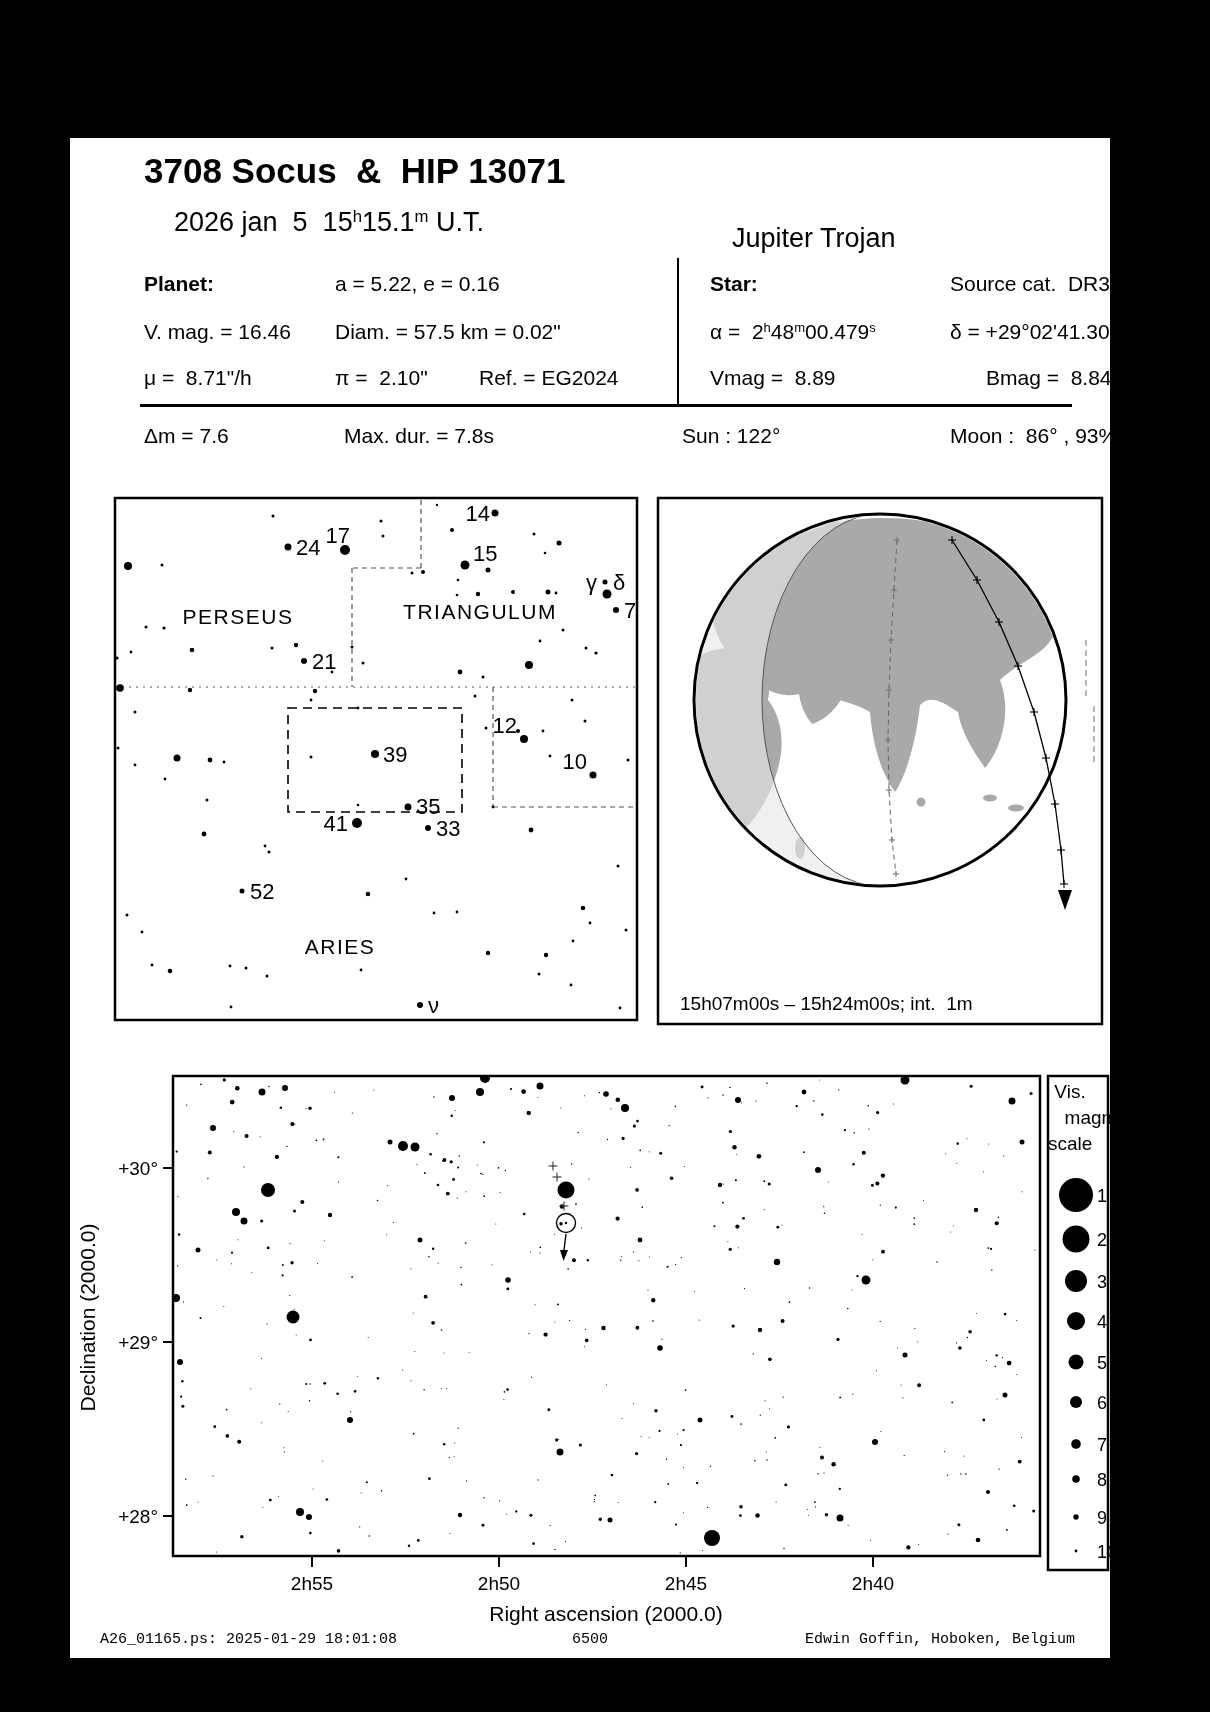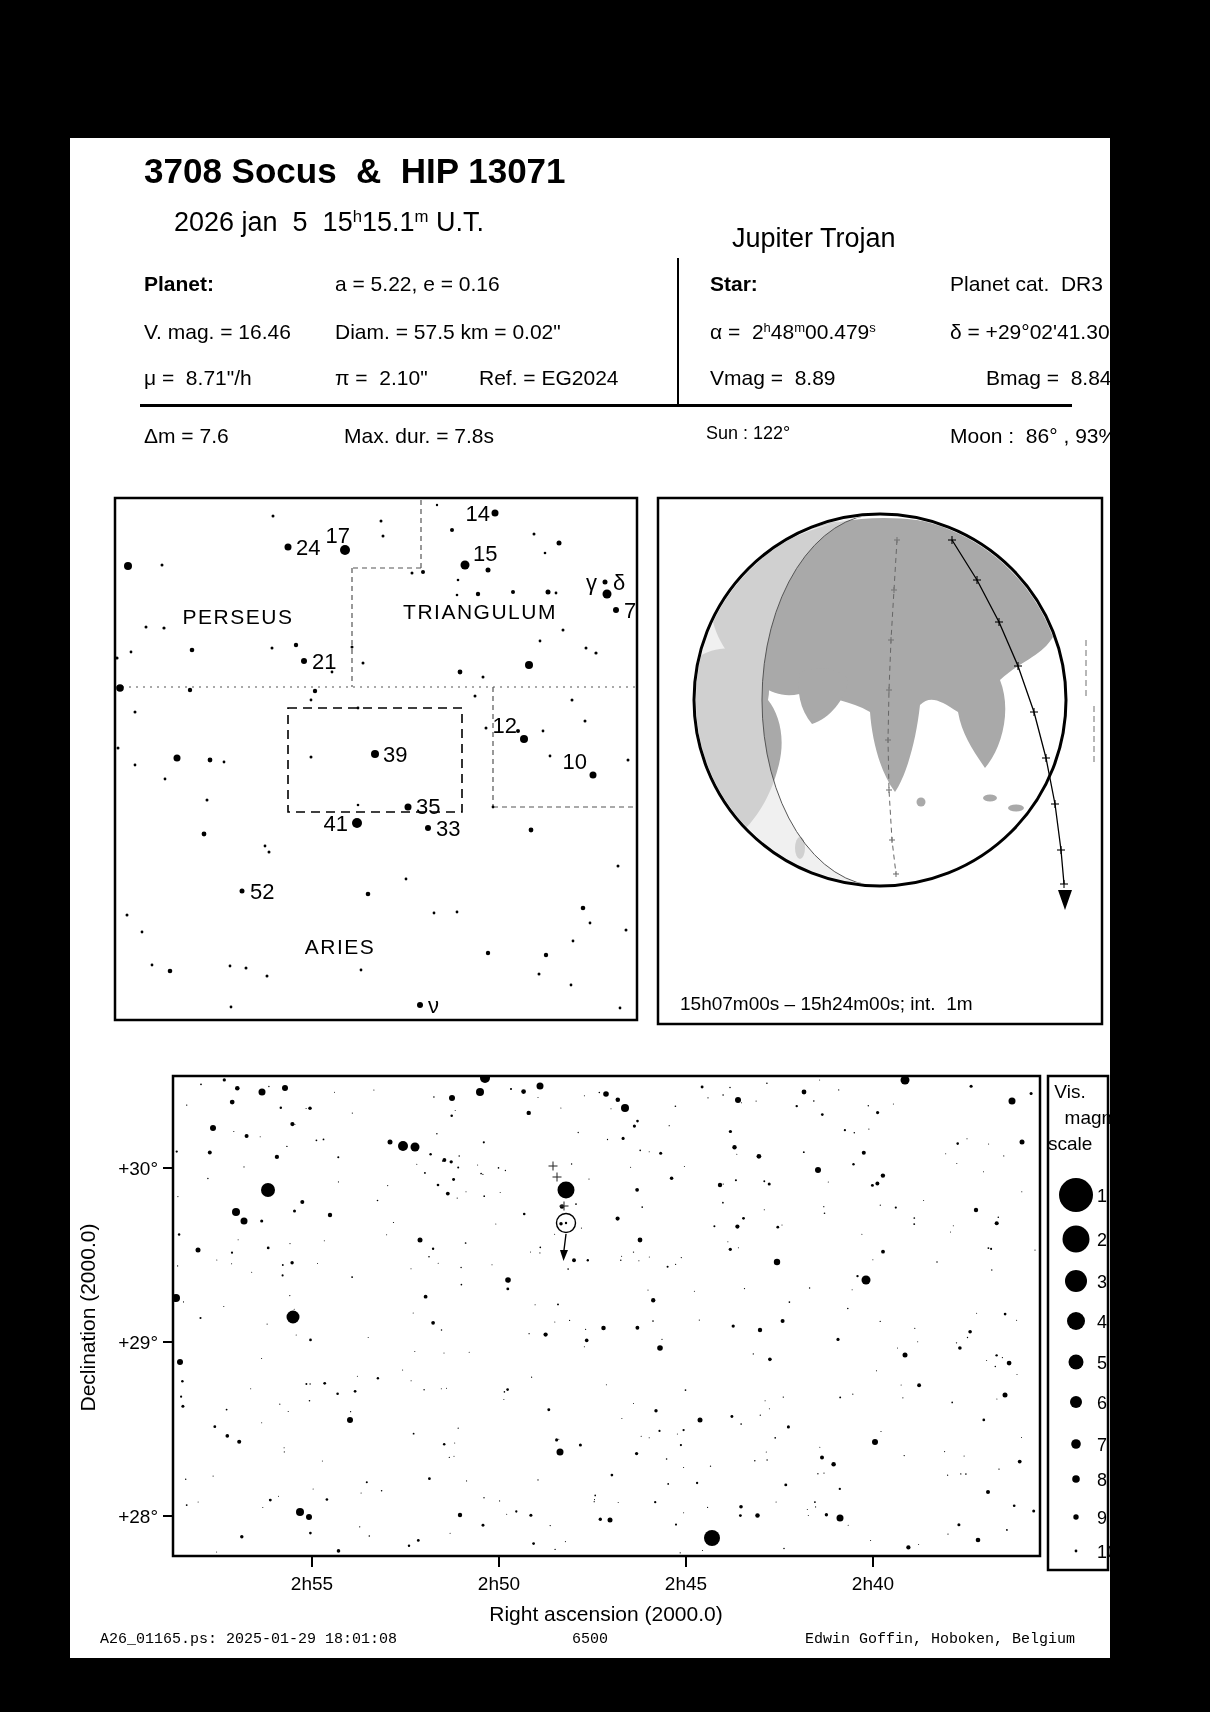--- a/index.html
+++ b/index.html
@@ -785,32 +785,32 @@
 
 <div class="t b" style="left:144px;top:272px;font-size:21px;">Planet:</div>
 <div class="t" style="left:335px;top:272px;font-size:21px;">a = 5.22, e = 0.16</div>
 <div class="t" style="left:144px;top:320px;font-size:21px;">V. mag. = 16.46</div>
 <div class="t" style="left:335px;top:320px;font-size:21px;text-align:center;">Diam. = 57.5 km = 0.02"</div>
 <div class="t" style="left:144px;top:366px;font-size:21px;">μ =  8.71"/h</div>
 <div class="t" style="left:335px;top:366px;font-size:21px;">π =  2.10"</div>
 <div class="t" style="left:479px;top:366px;font-size:21px;">Ref. = EG2024</div>
 
 <div class="t b" style="left:710px;top:272px;font-size:21px;">Star:</div>
-<div class="t" style="left:950px;top:272px;font-size:21px;">Planet cat.  DR3</div>
+<div class="t" style="left:950px;top:272px;font-size:21px;">Source cat.  DR3</div>
 <div class="t" style="left:710px;top:320px;font-size:21px;"><span>α =  2</span><span class="sup">h</span><span>48</span><span class="sup">m</span><span>00.479</span><span class="sup">s</span></div>
 <div class="t" style="left:950px;top:320px;font-size:21px;">δ = +29°02'41.30"</div>
 <div class="t" style="left:710px;top:366px;font-size:21px;">Vmag =  8.89</div>
 <div class="t" style="left:950px;top:366px;font-size:21px;margin-left:36px;">Bmag =  8.84</div>
 
 <div style="position:absolute;left:677px;top:258px;width:2px;height:148px;background:#000;"></div>
 <div style="position:absolute;left:140px;top:404px;width:932px;height:3px;background:#000;"></div>
 
 <div class="t" style="left:144px;top:424px;font-size:21px;">Δm = 7.6</div>
 <div class="t" style="left:344px;top:424px;font-size:21px;">Max. dur. = 7.8s</div>
-<div class="t" style="left:706px;top:424px;font-size:18px;">Sun : 122°</div>
+<div class="t" style="left:682px;top:424px;font-size:21px;">Sun : 122°</div>
 <div class="t" style="left:950px;top:424px;font-size:21px;">Moon :  86° , 93%</div>
 
 <div class="t" style="left:680px;top:994px;font-size:19px;">15h07m00s – 15h24m00s; int.  1m</div>
 
 <div class="t" style="left:456px;top:1602px;font-size:21px;width:300px;text-align:center;">Right ascension (2000.0)</div>
 <div class="t rot" style="left:-12px;top:1306px;font-size:21px;width:200px;text-align:center;">Declination (2000.0)</div>
 
 <div class="t" style="left:1048px;top:1082px;font-size:19px;width:44px;text-align:center;">Vis.</div>
 <div class="t" style="left:1048px;top:1108px;font-size:19px;width:60px;text-align:center;padding-left:13px;">magn.</div>
 <div class="t" style="left:1048px;top:1134px;font-size:19px;width:44px;text-align:center;">scale</div>

